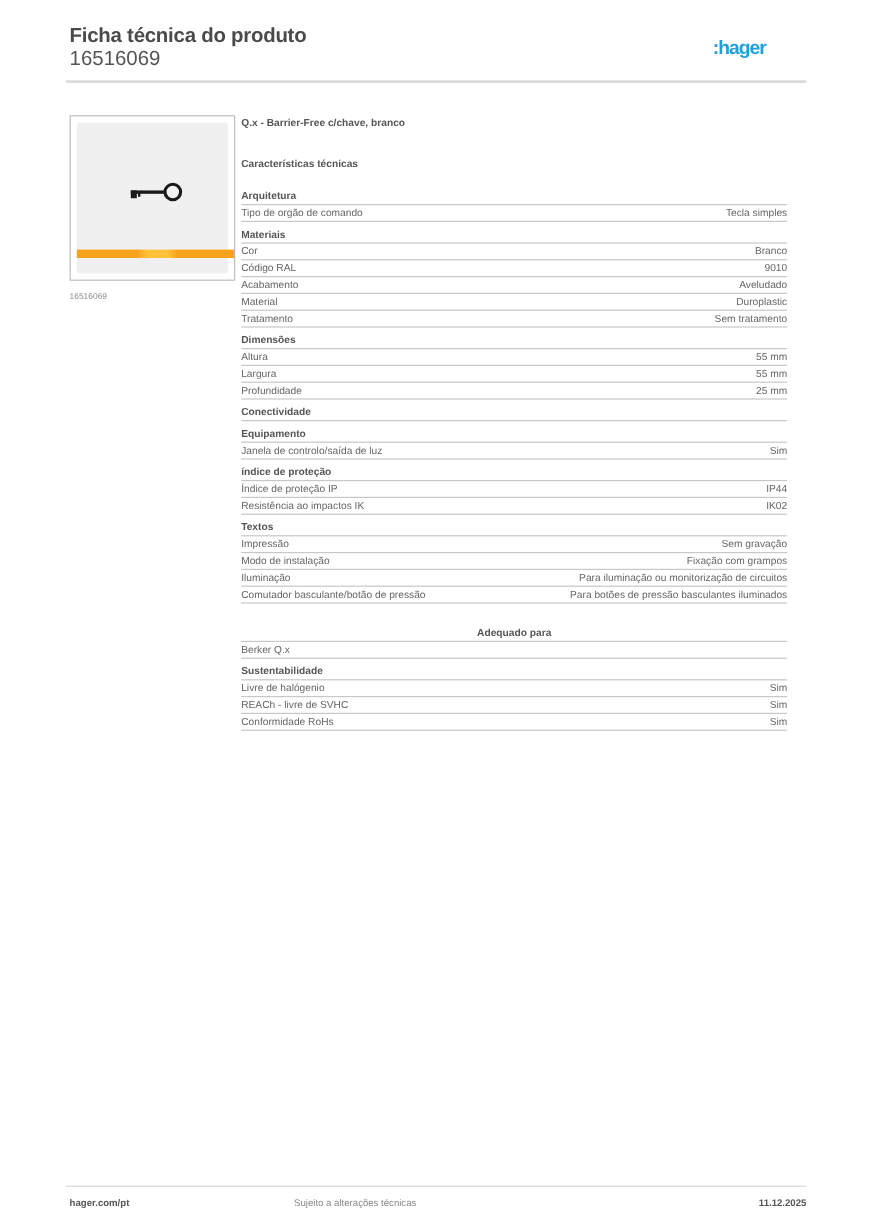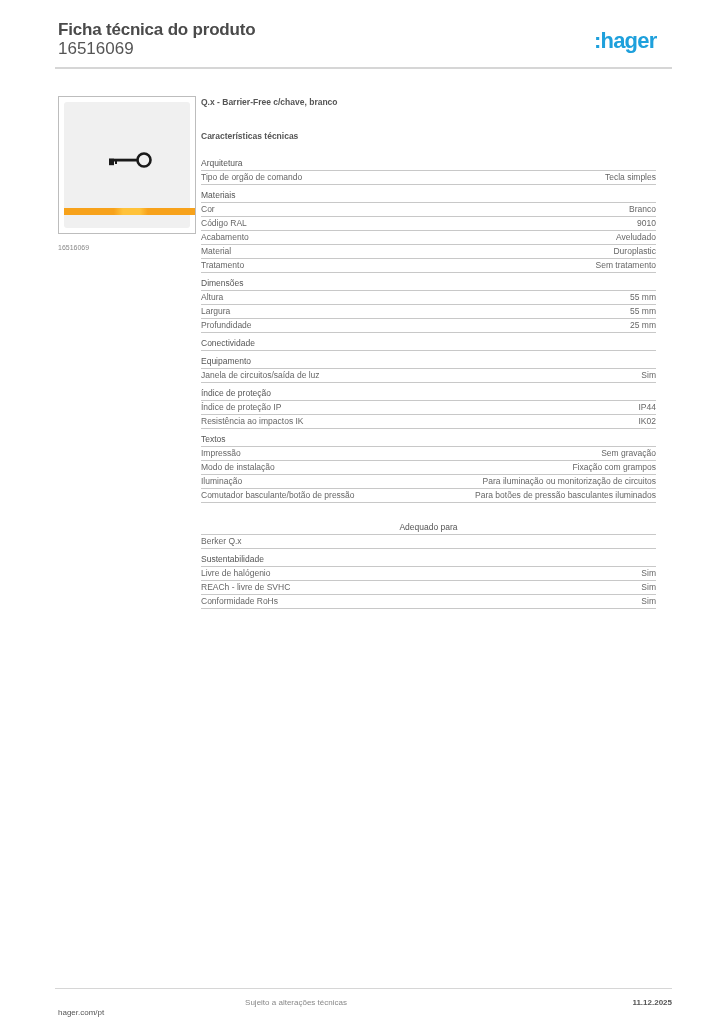--- a/index.html
+++ b/index.html
@@ -10,21 +10,21 @@
   .header-title {
     position: absolute; left: 58px; top: 20px;
     font-size: 17px; font-weight: bold; color: #4a4a4a; letter-spacing: -0.2px;
   }
   .header-code {
     position: absolute; left: 58px; top: 39px;
     font-size: 17px; color: #555;
   }
   .logo {
     position: absolute; left: 594px; top: 29px;
-    font-size: 22px; font-weight: bold; color: #1ea0dc; letter-spacing: -0.8px;
+    font-size: 16px; font-weight: bold; color: #1ea0dc; letter-spacing: -0.8px;
     line-height: 24px;
   }
   .header-rule {
     position: absolute; left: 55px; top: 67px; width: 617px; height: 2px;
     background: #d6d6d6;
   }
   .product-frame {
     position: absolute; left: 58px; top: 96px; width: 138px; height: 138px;
     border: 1px solid #bdbdbd; box-sizing: border-box; background: #fff;
   }
@@ -40,33 +40,33 @@
   .image-caption {
     position: absolute; left: 58px; top: 244px; font-size: 7px; color: #888;
   }
   .content { position: absolute; left: 201px; top: 96px; width: 455px; }
   .product-name { font-size: 8.5px; font-weight: bold; color: #555; height: 12px; line-height: 12px; }
   .tech-title { margin-top: 22px; font-size: 8.5px; font-weight: bold; color: #555; height: 12px; line-height: 12px; }
   .section { margin-top: 4px; }
   .section.first { margin-top: 15px; }
   .section.gap-large { margin-top: 18px; text-align: center; }
   .section-title {
-    font-size: 8.5px; font-weight: normal; color: #555; height: 12px; line-height: 12px;
+    font-size: 8.5px; font-weight: bold; color: #555; height: 12px; line-height: 12px;
     border-bottom: 1.5px solid #c8c8c8; padding-bottom: 1px;
   }
   .row {
     display: flex; justify-content: space-between; align-items: center;
     height: 13px; line-height: 13px; font-size: 8.5px; color: #666;
     border-bottom: 1.5px solid #c8c8c8;
   }
   .row .value { text-align: right; white-space: nowrap; }
   .footer-rule {
     position: absolute; left: 55px; top: 988px; width: 617px; height: 1px; background: #d6d6d6;
   }
-  .footer-left { position: absolute; left: 58px; top: 998px; font-size: 8px; font-weight: normal; color: #555; margin-top: 10px; }
+  .footer-left { position: absolute; left: 58px; top: 998px; font-size: 8px; font-weight: bold; color: #555; }
   .footer-center { position: absolute; left: 0; width: 592px; text-align: center; top: 998px; font-size: 8px; color: #888; }
   .footer-right { position: absolute; right: 52px; top: 998px; font-size: 8px; font-weight: bold; color: #555; }
 </style>
 </head>
 <body>
 
 <div>
   <div class="header-title">Ficha técnica do produto</div>
   <div class="header-code">16516069</div>
   <div class="logo">:hager</div>
@@ -138,21 +138,21 @@
       </div>
   </div>
 
   <div class="section">
     <div class="section-title">Conectividade</div>
   </div>
 
   <div class="section">
     <div class="section-title">Equipamento</div>
     <div class="row">
-        <span>Janela de circuitos/saída de luz</span>
+        <span>Janela de controlo/saída de luz</span>
         <span class="value">Sim</span>
       </div>
   </div>
 
 
   <div class="section">
     <div class="section-title">índice de proteção</div>
     <div class="row">
         <span>Índice de proteção IP</span>
         <span class="value">IP44</span>

